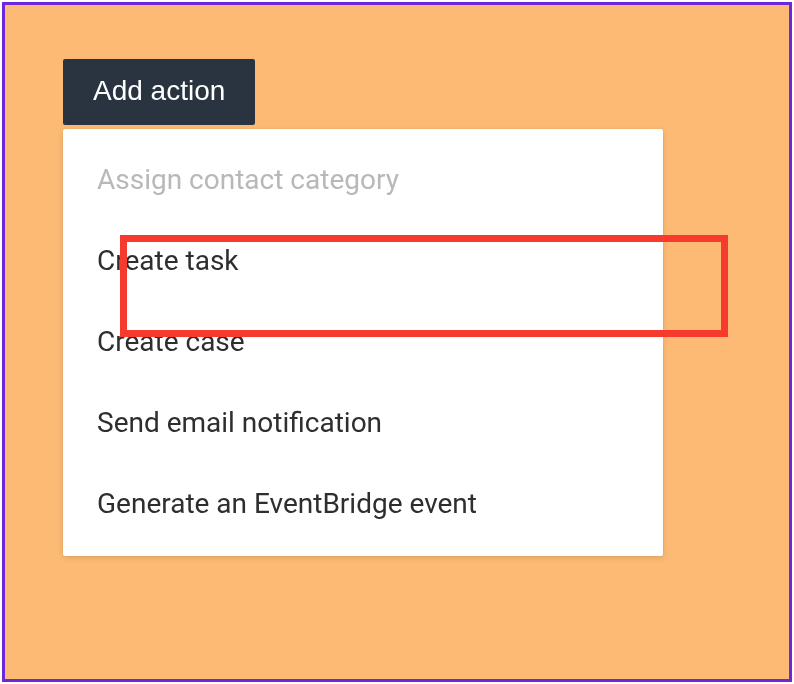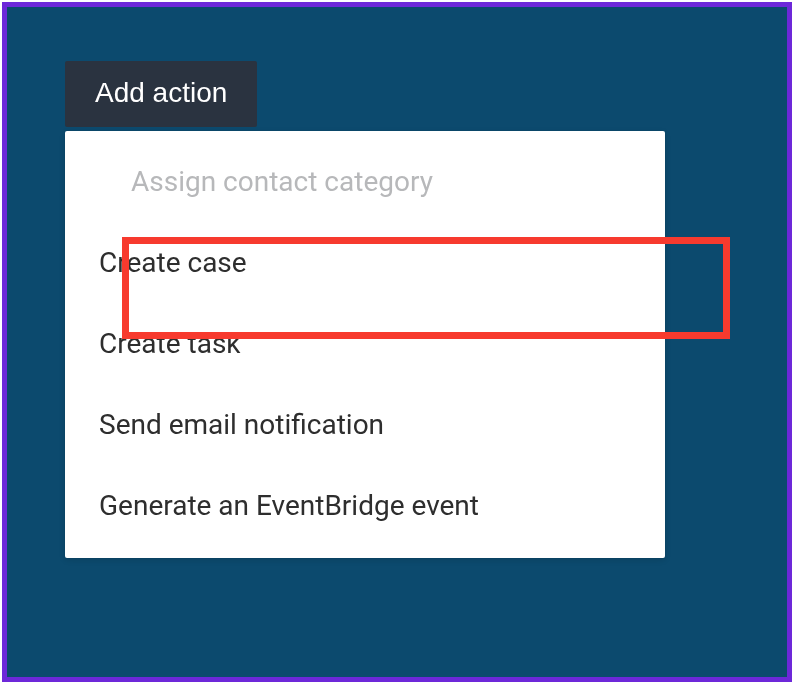--- a/index.html
+++ b/index.html
@@ -13,22 +13,22 @@
       width: 794px;
       height: 684px;
       position: relative;
     }
     .outer-frame {
       position: absolute;
       top: 2px;
       left: 2px;
       right: 2px;
       bottom: 2px;
-      border: 5px solid #6d28d9;
-      background: #0c4a6e;
+      border: 3px solid #6d28d9;
+      background: #fdba74;
     }
     .content-wrap {
       position: absolute;
       top: 54px;
       left: 58px;
     }
     .add-action-btn {
       display: inline-block;
       background: #2a3340;
       color: #ffffff;
@@ -52,40 +52,39 @@
     .menu-item {
       padding: 24px 34px;
       font-size: 28px;
       color: #2e2e2e;
       cursor: pointer;
       position: relative;
     }
     .menu-item.disabled {
       color: #b7b8ba;
       cursor: default;
-      margin-left: 32px;
     }
     .highlight-box {
       position: absolute;
       border: 7px solid #f73a2e;
       pointer-events: none;
       top: 176px;
       left: 57px;
       width: 608px;
       height: 102px;
     }
   </style>
 </head>
 <body>
 
 <div class="outer-frame">
   <div class="content-wrap">
     <button class="add-action-btn">Add action</button>
     <div class="dropdown">
       <div class="menu-item disabled">Assign contact category</div>
+      <div class="menu-item">Create task</div>
       <div class="menu-item">Create case</div>
-      <div class="menu-item">Create task</div>
       <div class="menu-item">Send email notification</div>
       <div class="menu-item">Generate an EventBridge event</div>
     </div>
     <div class="highlight-box"></div>
   </div>
 </div>
 
 </body></html>

